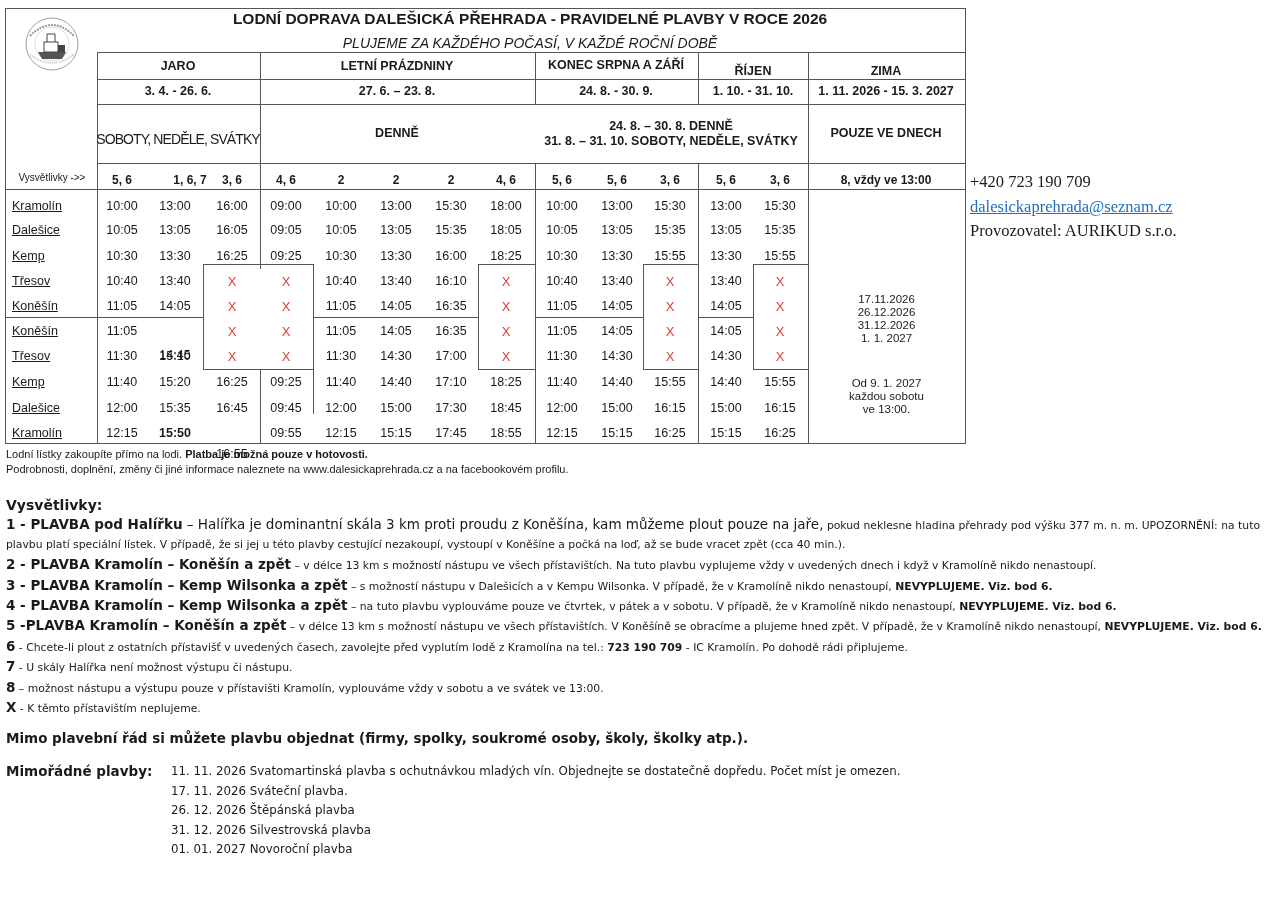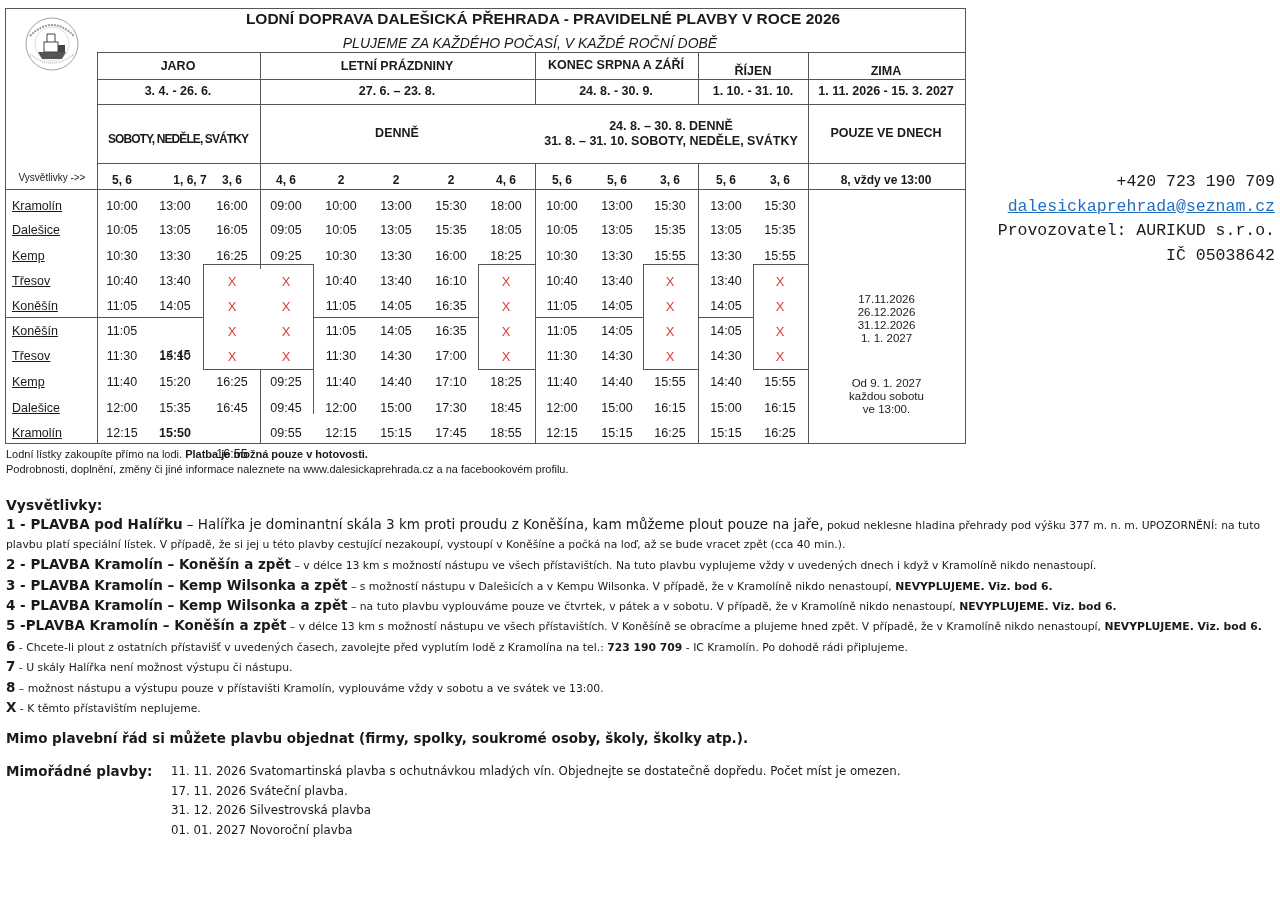--- a/index.html
+++ b/index.html
@@ -6,29 +6,29 @@
   body{width:1280px;height:897px;position:relative;overflow:hidden;font-family:"Liberation Sans",sans-serif;color:#1a1a1a;}
   .abs{position:absolute;}
   .ln{position:absolute;background:#555;}
   .h{height:1px;}
   .v{width:1px;}
   .c{position:absolute;text-align:center;white-space:nowrap;transform:translate(-50%,-50%);}
   .l{position:absolute;white-space:nowrap;transform:translateY(-50%);text-decoration:underline;}
   .title{font-weight:bold;font-size:15.5px;}
   .subtitle{font-style:italic;font-size:14px;}
   .hb{font-weight:bold;font-size:12.5px;}
-  .days-narrow{font-weight:bold;font-size:12px;letter-spacing:-0.9px;}
+  .days-narrow{font-weight:normal;font-size:14px;letter-spacing:-0.9px;}
   .code{font-weight:bold;font-size:12px;}
   .vysv{font-size:10px;}
   .t{font-size:12.5px;}
   .stop{font-size:12.5px;}
   .x{color:#e53935;font-size:13px;}
   .bold{font-weight:bold;}
   .zima-note{font-size:11.5px;line-height:13px;text-align:center;}
-  .contact{font-family:Liberation Mono, monospace;font-size:16.5px;text-align:right;line-height:24.5px;}
+  .contact{font-family:Liberation Serif, serif;font-size:16.5px;text-align:left;line-height:24.5px;}
   .contact a{color:#1f6fc0;text-decoration:underline;}
   .note{font-size:11px;line-height:15px;}
   .legend-h{font-family:"DejaVu Sans",sans-serif;font-weight:bold;font-size:14px;}
   .leg{font-family:"DejaVu Sans",sans-serif;font-size:10.8px;white-space:nowrap;}
   .leg .big{font-size:13.5px;}
   .leg .lbl{font-weight:bold;font-size:13.5px;}
   .extra-h{font-family:"DejaVu Sans",sans-serif;font-weight:bold;font-size:13.5px;}
   .extra-list{font-family:"DejaVu Sans",sans-serif;font-size:11.8px;line-height:19.5px;}
 </style>
 </head>
@@ -88,21 +88,21 @@
       <circle cx="34" cy="30" r="17" fill="none" stroke="#bbb" stroke-width="0.5"></circle>
       <path d="M20 38 L48 38 L44 45 L24 45 Z" fill="#555"></path>
       <rect x="26" y="28" width="14" height="10" fill="#fff" stroke="#444" stroke-width="1"></rect>
       <rect x="40" y="31" width="7" height="7" fill="#444"></rect>
       <path d="M29 28 L29 20 L37 20 L37 28" fill="none" stroke="#444" stroke-width="1"></path>
       <path d="M12 22 Q34 0 56 22" fill="none" stroke="#999" stroke-width="2" stroke-dasharray="2 1"></path>
       <path d="M12 40 Q34 58 56 40" fill="none" stroke="#bbb" stroke-width="1.5" stroke-dasharray="1 1"></path>
     </svg>
   </div>
 
-  <div class="c title" style="left:530px;top:19px;margin-left:13px;">LODNÍ DOPRAVA DALEŠICKÁ PŘEHRADA - PRAVIDELNÉ PLAVBY V ROCE 2026</div>
+  <div class="c title" style="left:530px;top:19px;">LODNÍ DOPRAVA DALEŠICKÁ PŘEHRADA - PRAVIDELNÉ PLAVBY V ROCE 2026</div>
   <div class="c subtitle" style="left:530px;top:43px;">PLUJEME ZA KAŽDÉHO POČASÍ, V KAŽDÉ ROČNÍ DOBĚ</div>
 
   <div class="c hb" style="left:178px;top:66px;">JARO</div>
   <div class="c hb" style="left:397px;top:66px;">LETNÍ PRÁZDNINY</div>
   <div class="c hb" style="left:616px;top:65px;">KONEC SRPNA A ZÁŘÍ</div>
   <div class="c hb" style="left:753px;top:71px;">ŘÍJEN</div>
   <div class="c hb" style="left:886px;top:71px;">ZIMA</div>
 
   <div class="c hb" style="left:178px;top:91px;">3. 4. - 26. 6.</div>
   <div class="c hb" style="left:397px;top:91px;">27. 6. – 23. 8.</div>
@@ -287,21 +287,20 @@
     <div>Od 9. 1. 2027</div>
     <div>každou sobotu</div>
     <div>ve 13:00.</div>
   </div>
 </div>
 
 <div class="abs contact" style="left:970px;top:170px;width:305px;">
   <div>+420 723 190 709</div>
   <div><a>dalesickaprehrada@seznam.cz</a></div>
   <div>Provozovatel: AURIKUD s.r.o.</div>
-  <div>IČ 05038642</div>
 </div>
 
 <div class="abs note" style="left:6px;top:447px;">
   <div><span>Lodní lístky zakoupíte přímo na lodi. </span><span class="bold">Platba je možná pouze v hotovosti.</span></div>
   <div>Podrobnosti, doplnění, změny či jiné informace naleznete na www.dalesickaprehrada.cz a na facebookovém profilu.</div>
 </div>
 
 <div class="abs legend-h" style="left:6px;top:497px;">Vysvětlivky:</div>
 
 <div class="abs leg" style="left:6px;top:516px;">
@@ -333,15 +332,16 @@
 <div class="abs leg" style="left:6px;top:699px;">
   <span class="lbl">X</span><span> - K těmto přístavištím neplujeme.</span>
 </div>
 
 <div class="abs extra-h" style="left:6px;top:730px;">Mimo plavební řád si můžete plavbu objednat (firmy, spolky, soukromé osoby, školy, školky atp.).</div>
 
 <div class="abs extra-h" style="left:6px;top:763px;">Mimořádné plavby:</div>
 <div class="abs extra-list" style="left:171px;top:762px;">
   <div>11. 11. 2026 Svatomartinská plavba s ochutnávkou mladých vín. Objednejte se dostatečně dopředu. Počet míst je omezen.</div>
   <div>17. 11. 2026 Sváteční plavba.</div>
+  <div>26. 12. 2026 Štěpánská plavba</div>
   <div>31. 12. 2026 Silvestrovská plavba</div>
   <div>01. 01. 2027 Novoroční plavba</div>
 </div>
 
 </body></html>

